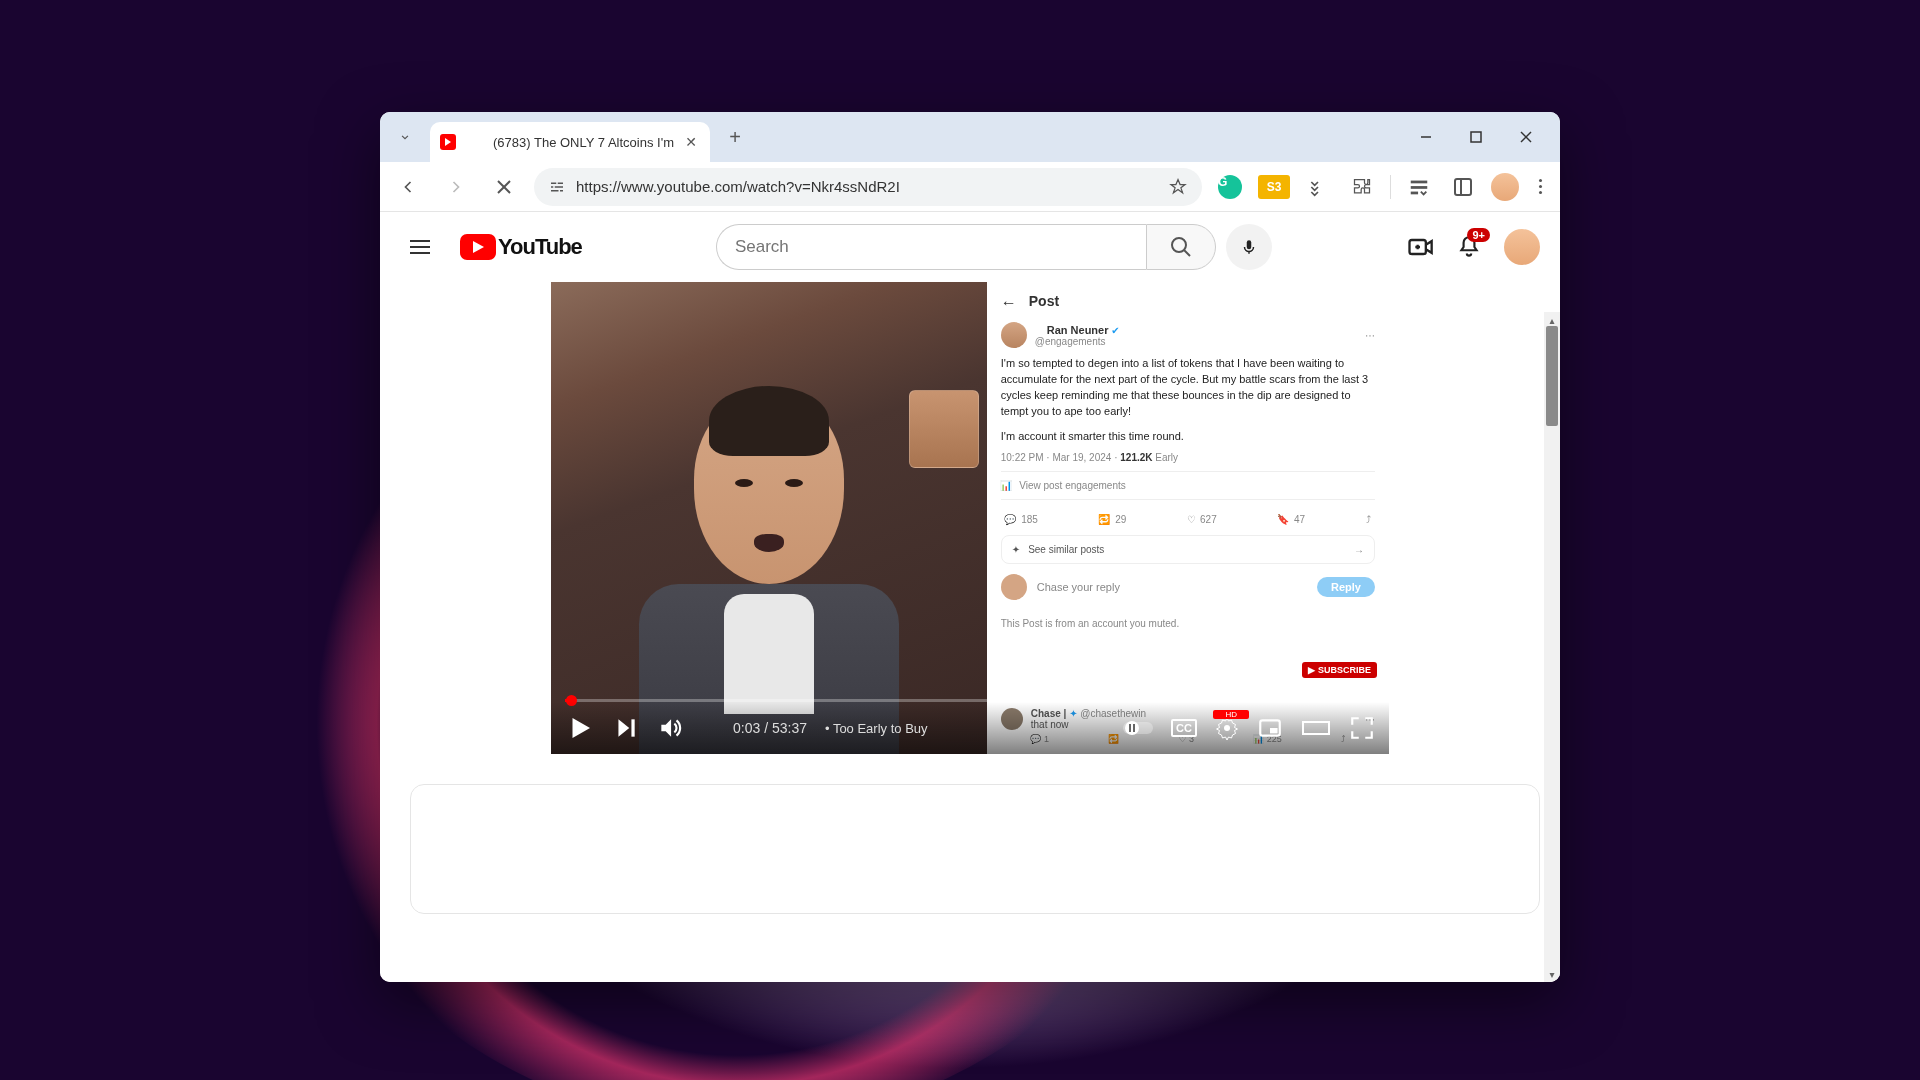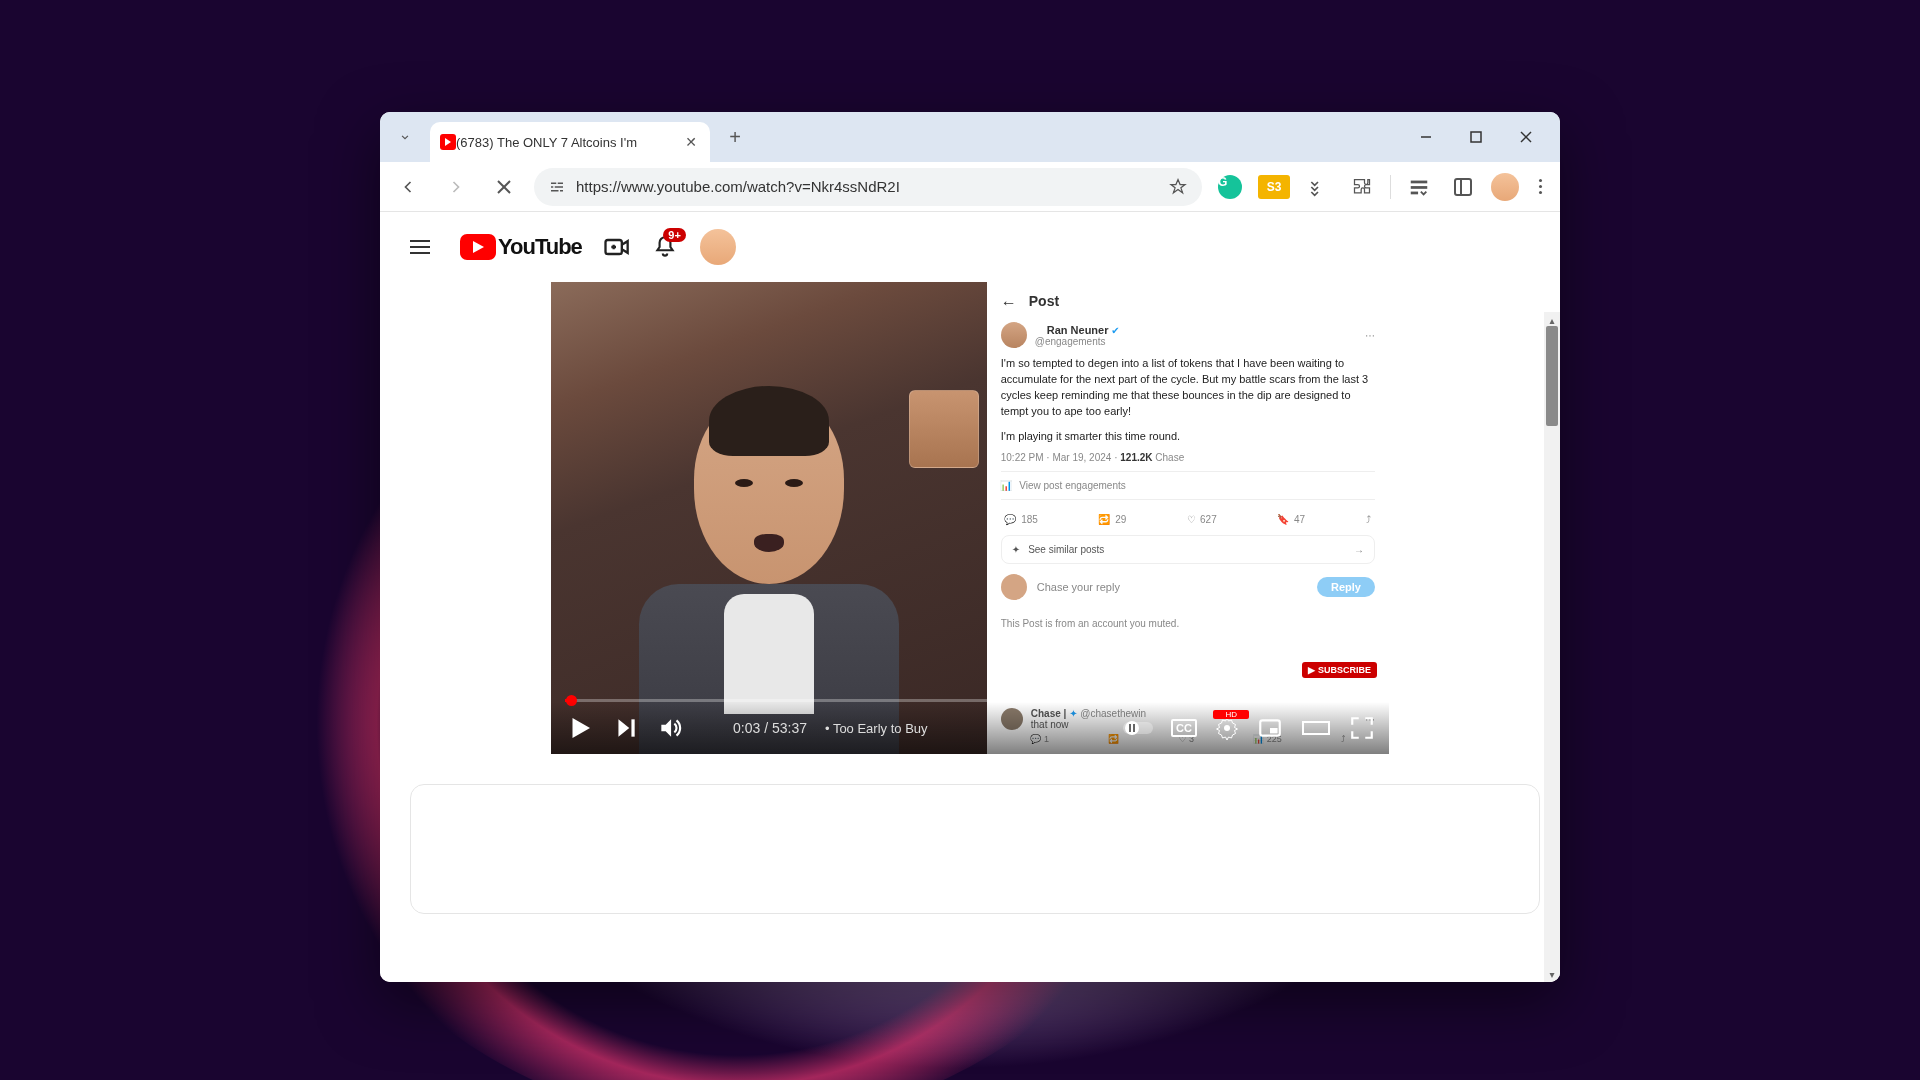--- a/index.html
+++ b/index.html
@@ -49,22 +49,24 @@
 }
 .tab {
   background: #fff;
   border-radius: 10px 10px 0 0;
   height: 40px;
   margin-top: 10px;
   margin-left: 8px;
   padding: 0 10px;
   display: flex;
   align-items: center;
+  gap: 8px;
   min-width: 280px;
   position: relative;
+  text-align: right;
 }
 .tab .favicon { width:16px; height:16px; background:#f00; border-radius:3px; position:relative; }
 .tab .favicon::after { content:""; position:absolute; left:5px; top:4px; border-left:6px solid #fff; border-top:4px solid transparent; border-bottom:4px solid transparent; }
 .tab-title { font-size: 13px; color: #333; white-space: nowrap; overflow: hidden; text-overflow: ellipsis; flex:1;}
 .tab-close { width:18px;height:18px;display:flex;align-items:center;justify-content:center;color:#555;font-size:14px;border-radius:50%;}
 .new-tab { width:30px;height:30px;display:flex;align-items:center;justify-content:center;color:#555;font-size:20px;border-radius:50%;margin-left:10px;}
 .titlebar-spacer { flex: 1; }
 .win-controls { display:flex; gap:18px; margin-right:10px;}
 .win-btn { width:32px; height:32px; display:flex; align-items:center; justify-content:center; color:#333;}
 
@@ -396,20 +398,37 @@
     <div class="yt-header">
       <div class="hamburger">
           <span></span>
           <span></span>
           <span></span>
         </div>
       <div class="yt-logo">
         <div class="yt-logo-icon"></div>
         <div class="yt-logo-text">YouTube</div>
       </div>
+      <div class="yt-search-wrap">
+        <div class="yt-search">
+          <input class="yt-search-input" placeholder="Search" style="">
+          <div class="yt-search-btn">
+            <svg width="24" height="24" viewBox="0 0 24 24">
+                <circle cx="10" cy="10" r="7" stroke="#555" stroke-width="2" fill="none"></circle>
+                <line x1="15" y1="15" x2="21" y2="21" stroke="#555" stroke-width="2"></line>
+              </svg>
+          </div>
+        </div>
+        <div class="yt-mic">
+          <svg width="18" height="18" viewBox="0 0 24 24">
+              <rect x="9" y="3" width="6" height="12" rx="3" fill="#222"></rect>
+              <path d="M6 12a6 6 0 0 0 12 0M12 18v3" stroke="#222" stroke-width="2" fill="none"></path>
+            </svg>
+        </div>
+      </div>
       <div class="yt-right">
         <div class="yt-create">
           <svg width="28" height="28" viewBox="0 0 24 24">
               <rect x="3" y="6" width="14" height="12" rx="2" stroke="#222" stroke-width="2" fill="none"></rect>
               <path d="M17 10l5-3v10l-5-3" stroke="#222" stroke-width="2" fill="none"></path>
               <line x1="8" y1="12" x2="12" y2="12" stroke="#222" stroke-width="2"></line>
               <line x1="10" y1="10" x2="10" y2="14" stroke="#222" stroke-width="2"></line>
             </svg>
         </div>
         <div class="yt-notif">
@@ -448,23 +467,23 @@
             </div>
             <div class="tweet-author">
               <div class="tweet-avatar"></div>
               <div>
                 <div><span class="tweet-name">Ran Neuner</span> <span class="tweet-verified">✔</span></div>
                 <div class="tweet-handle">@engagements</div>
               </div>
               <span class="tweet-dots">⋯</span>
             </div>
             <div class="tweet-body">I'm so tempted to degen into a list of tokens that I have been waiting to accumulate for the next part of the cycle. But my battle scars from the last 3 cycles keep reminding me that these bounces in the dip are designed to tempt you to ape too early!</div>
-            <div class="tweet-body2">I'm playing it smarter this time round.</div>
+            <div class="tweet-body2">I'm account it smarter this time round.</div>
             <div class="tweet-meta">
-              <span>10:22 PM · Mar 19, 2024</span> · <b>121.2K</b><span> Chase</span>
+              <span>10:22 PM · Mar 19, 2024</span> · <b>121.2K</b><span> Early</span>
             </div>
             <div class="tweet-divider"></div>
             <div class="tweet-engage-link">
               <span>📊</span>
               <span>View post engagements</span>
             </div>
             <div class="tweet-divider"></div>
             <div class="tweet-actions">
               <div class="tweet-action">
                   <span>💬</span>

